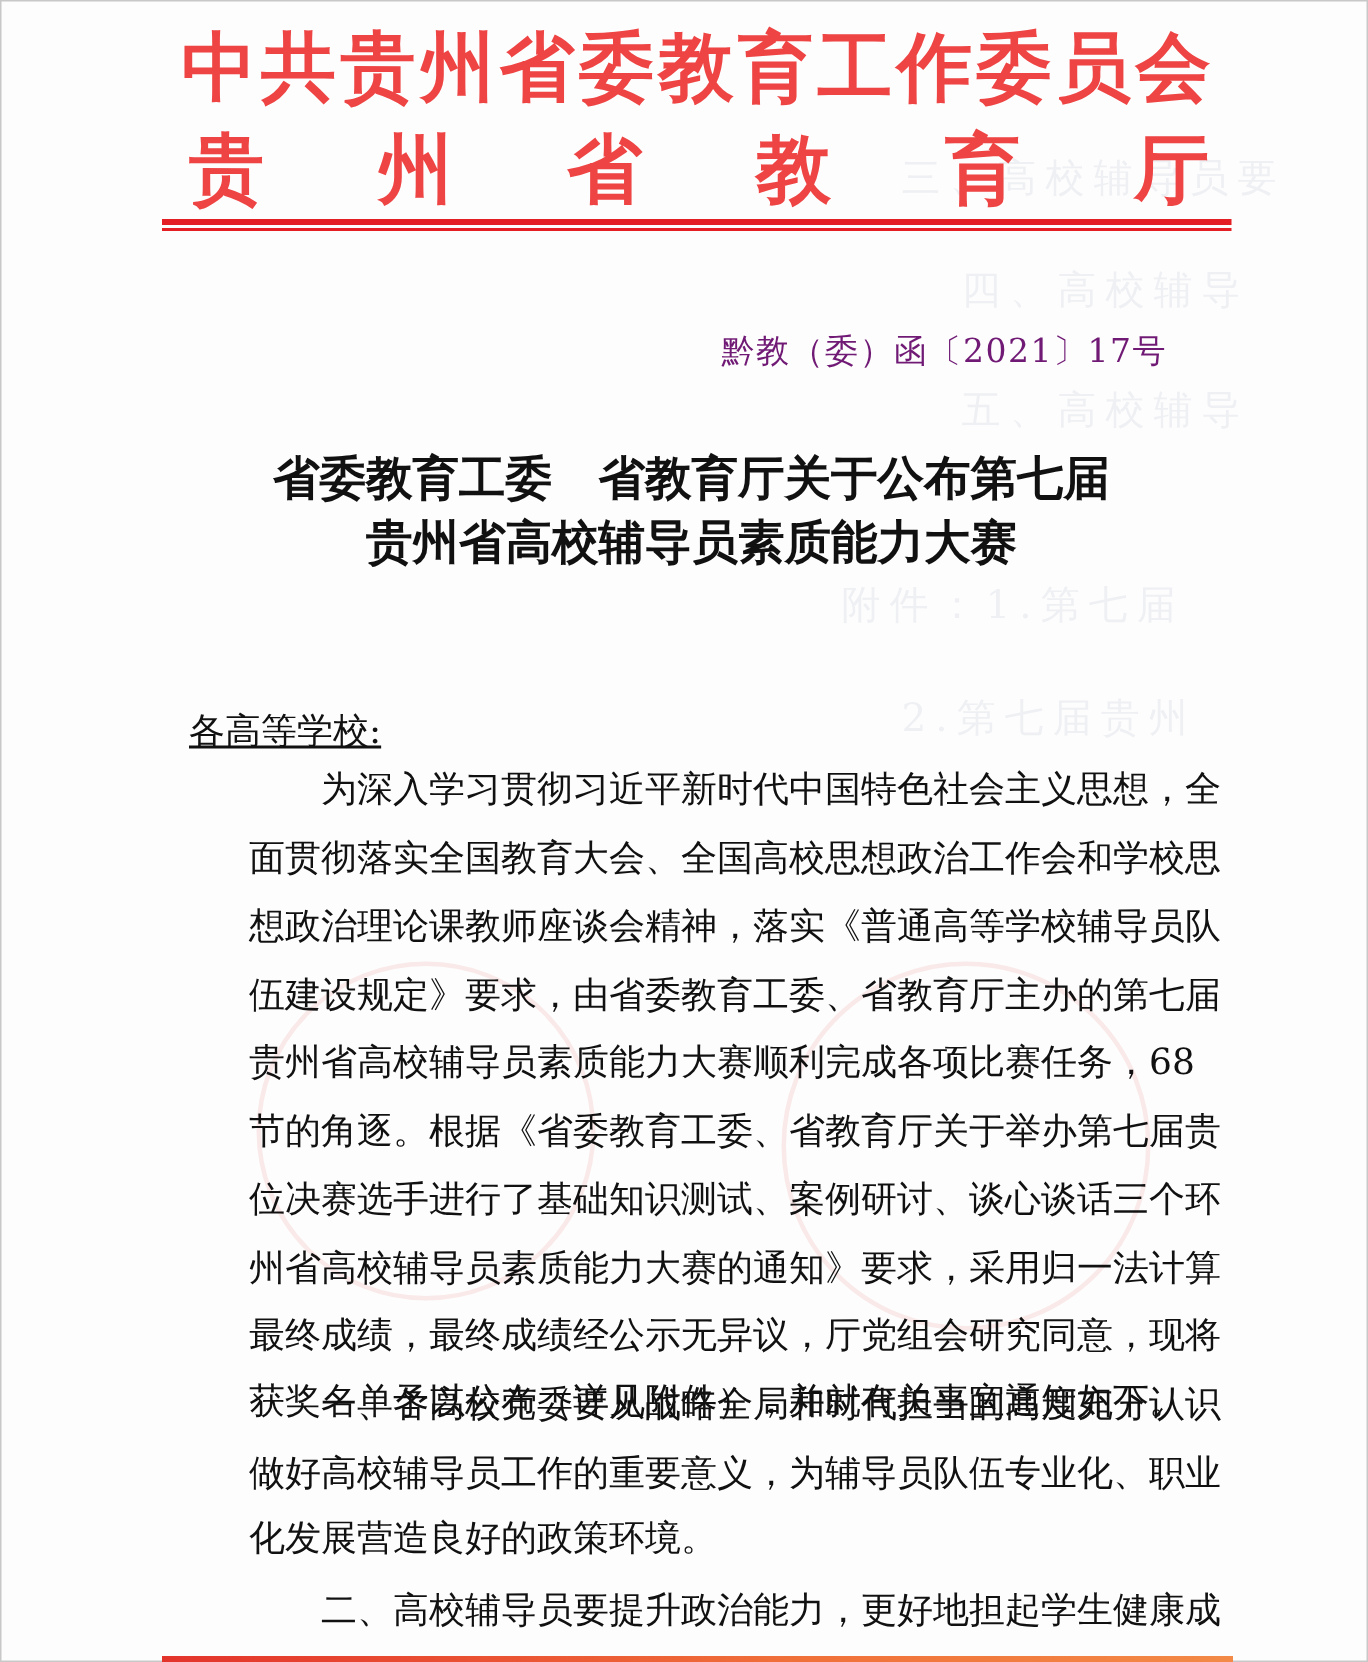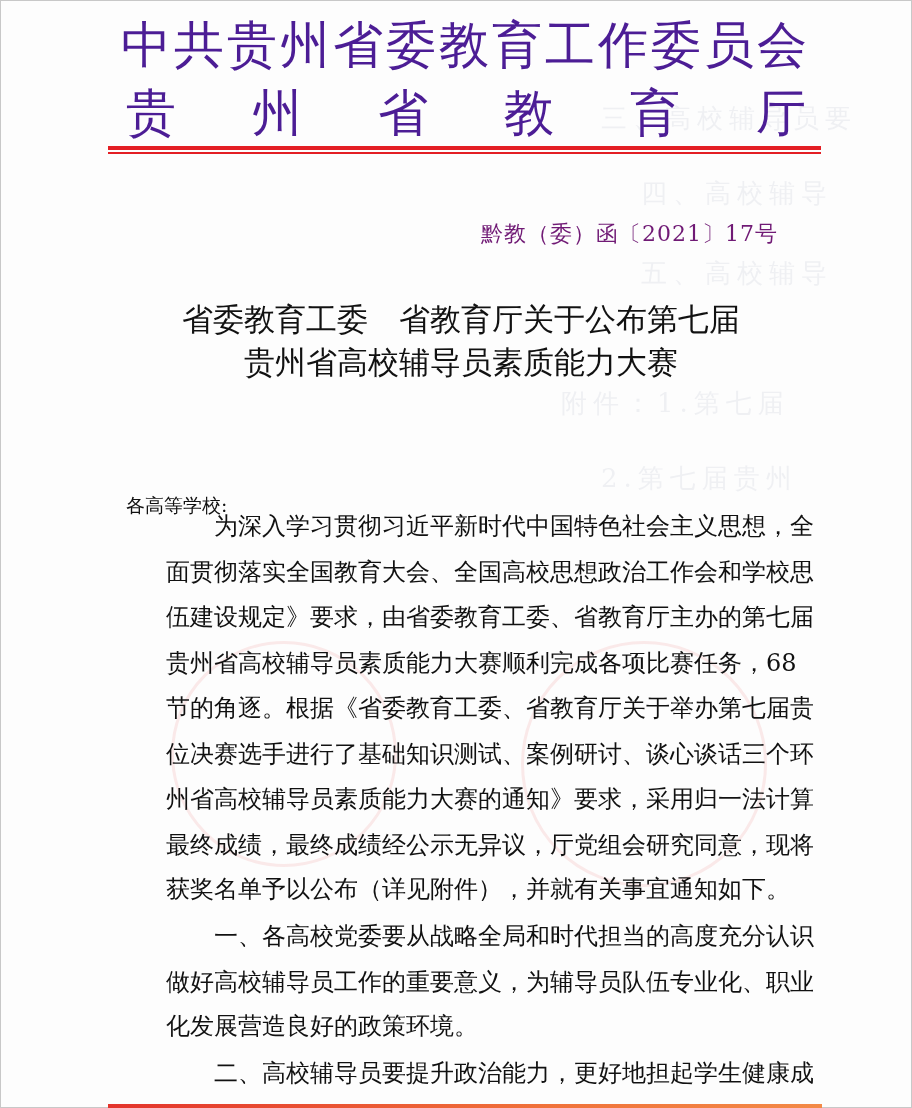--- a/index.html
+++ b/index.html
@@ -33,23 +33,23 @@
     
     .seal {
       position: absolute;
       border-radius: 50%;
       border: 3px solid rgba(230,90,90,0.12);
     }
     .masthead {
       position: absolute;
       left: 120px;
       width: 700px;
-      color: #4c1d95;
+      color: #ef4444;
       font-family: "DejaVu Serif", "Liberation Serif", serif;
-      font-weight: normal;
+      font-weight: bold;
       white-space: nowrap;
     }
     .masthead.line1 {
       top: 14px;
       font-size: 50px;
       letter-spacing: 3px;
       line-height: 60px;
     }
     .masthead.line2 {
       top: 82px;
@@ -79,32 +79,33 @@
       letter-spacing: 1px;
       white-space: nowrap;
     }
     .title {
       position: absolute;
       top: 297px;
       left: 100px;
       width: 720px;
       text-align: center;
       font-size: 31px;
-      font-weight: normal;
+      font-weight: bold;
       color: #111;
       line-height: 43px;
       font-family: "DejaVu Sans", "Liberation Sans", sans-serif;
     }
     .title div { white-space: nowrap; }
     .salutation {
       position: absolute;
-      top: 492px;
+      top: 470px;
       left: 125px;
-      font-size: 19px;
+      font-size: 24px;
       color: #111;
+      text-decoration: underline;
     }
     .body-text {
       position: absolute;
       left: 125px;
       width: 680px;
       font-size: 24px;
       color: #111;
       line-height: 45.5px;
     }
     .body-text .ln {
@@ -162,20 +163,21 @@
   <div class="title">
     <div>省委教育工委　省教育厅关于公布第七届</div>
     <div>贵州省高校辅导员素质能力大赛</div>
   </div>
 
   <div class="salutation">各高等学校:</div>
 
   <div class="body-text" style="top:503px;">
     <div class="ln indent">为深入学习贯彻习近平新时代中国特色社会主义思想，全</div>
     <div class="ln">面贯彻落实全国教育大会、全国高校思想政治工作会和学校思</div>
+    <div class="ln">想政治理论课教师座谈会精神，落实《普通高等学校辅导员队</div>
     <div class="ln">伍建设规定》要求，由省委教育工委、省教育厅主办的第七届</div>
     <div class="ln">贵州省高校辅导员素质能力大赛顺利完成各项比赛任务，68</div>
     <div class="ln">节的角逐。根据《省委教育工委、省教育厅关于举办第七届贵</div>
     <div class="ln">位决赛选手进行了基础知识测试、案例研讨、谈心谈话三个环</div>
     <div class="ln">州省高校辅导员素质能力大赛的通知》要求，采用归一法计算</div>
     <div class="ln">最终成绩，最终成绩经公示无异议，厅党组会研究同意，现将</div>
     <div class="ln last">获奖名单予以公布（详见附件），并就有关事宜通知如下。</div>
   </div>
 
   <div class="body-text" style="top:913px;">

